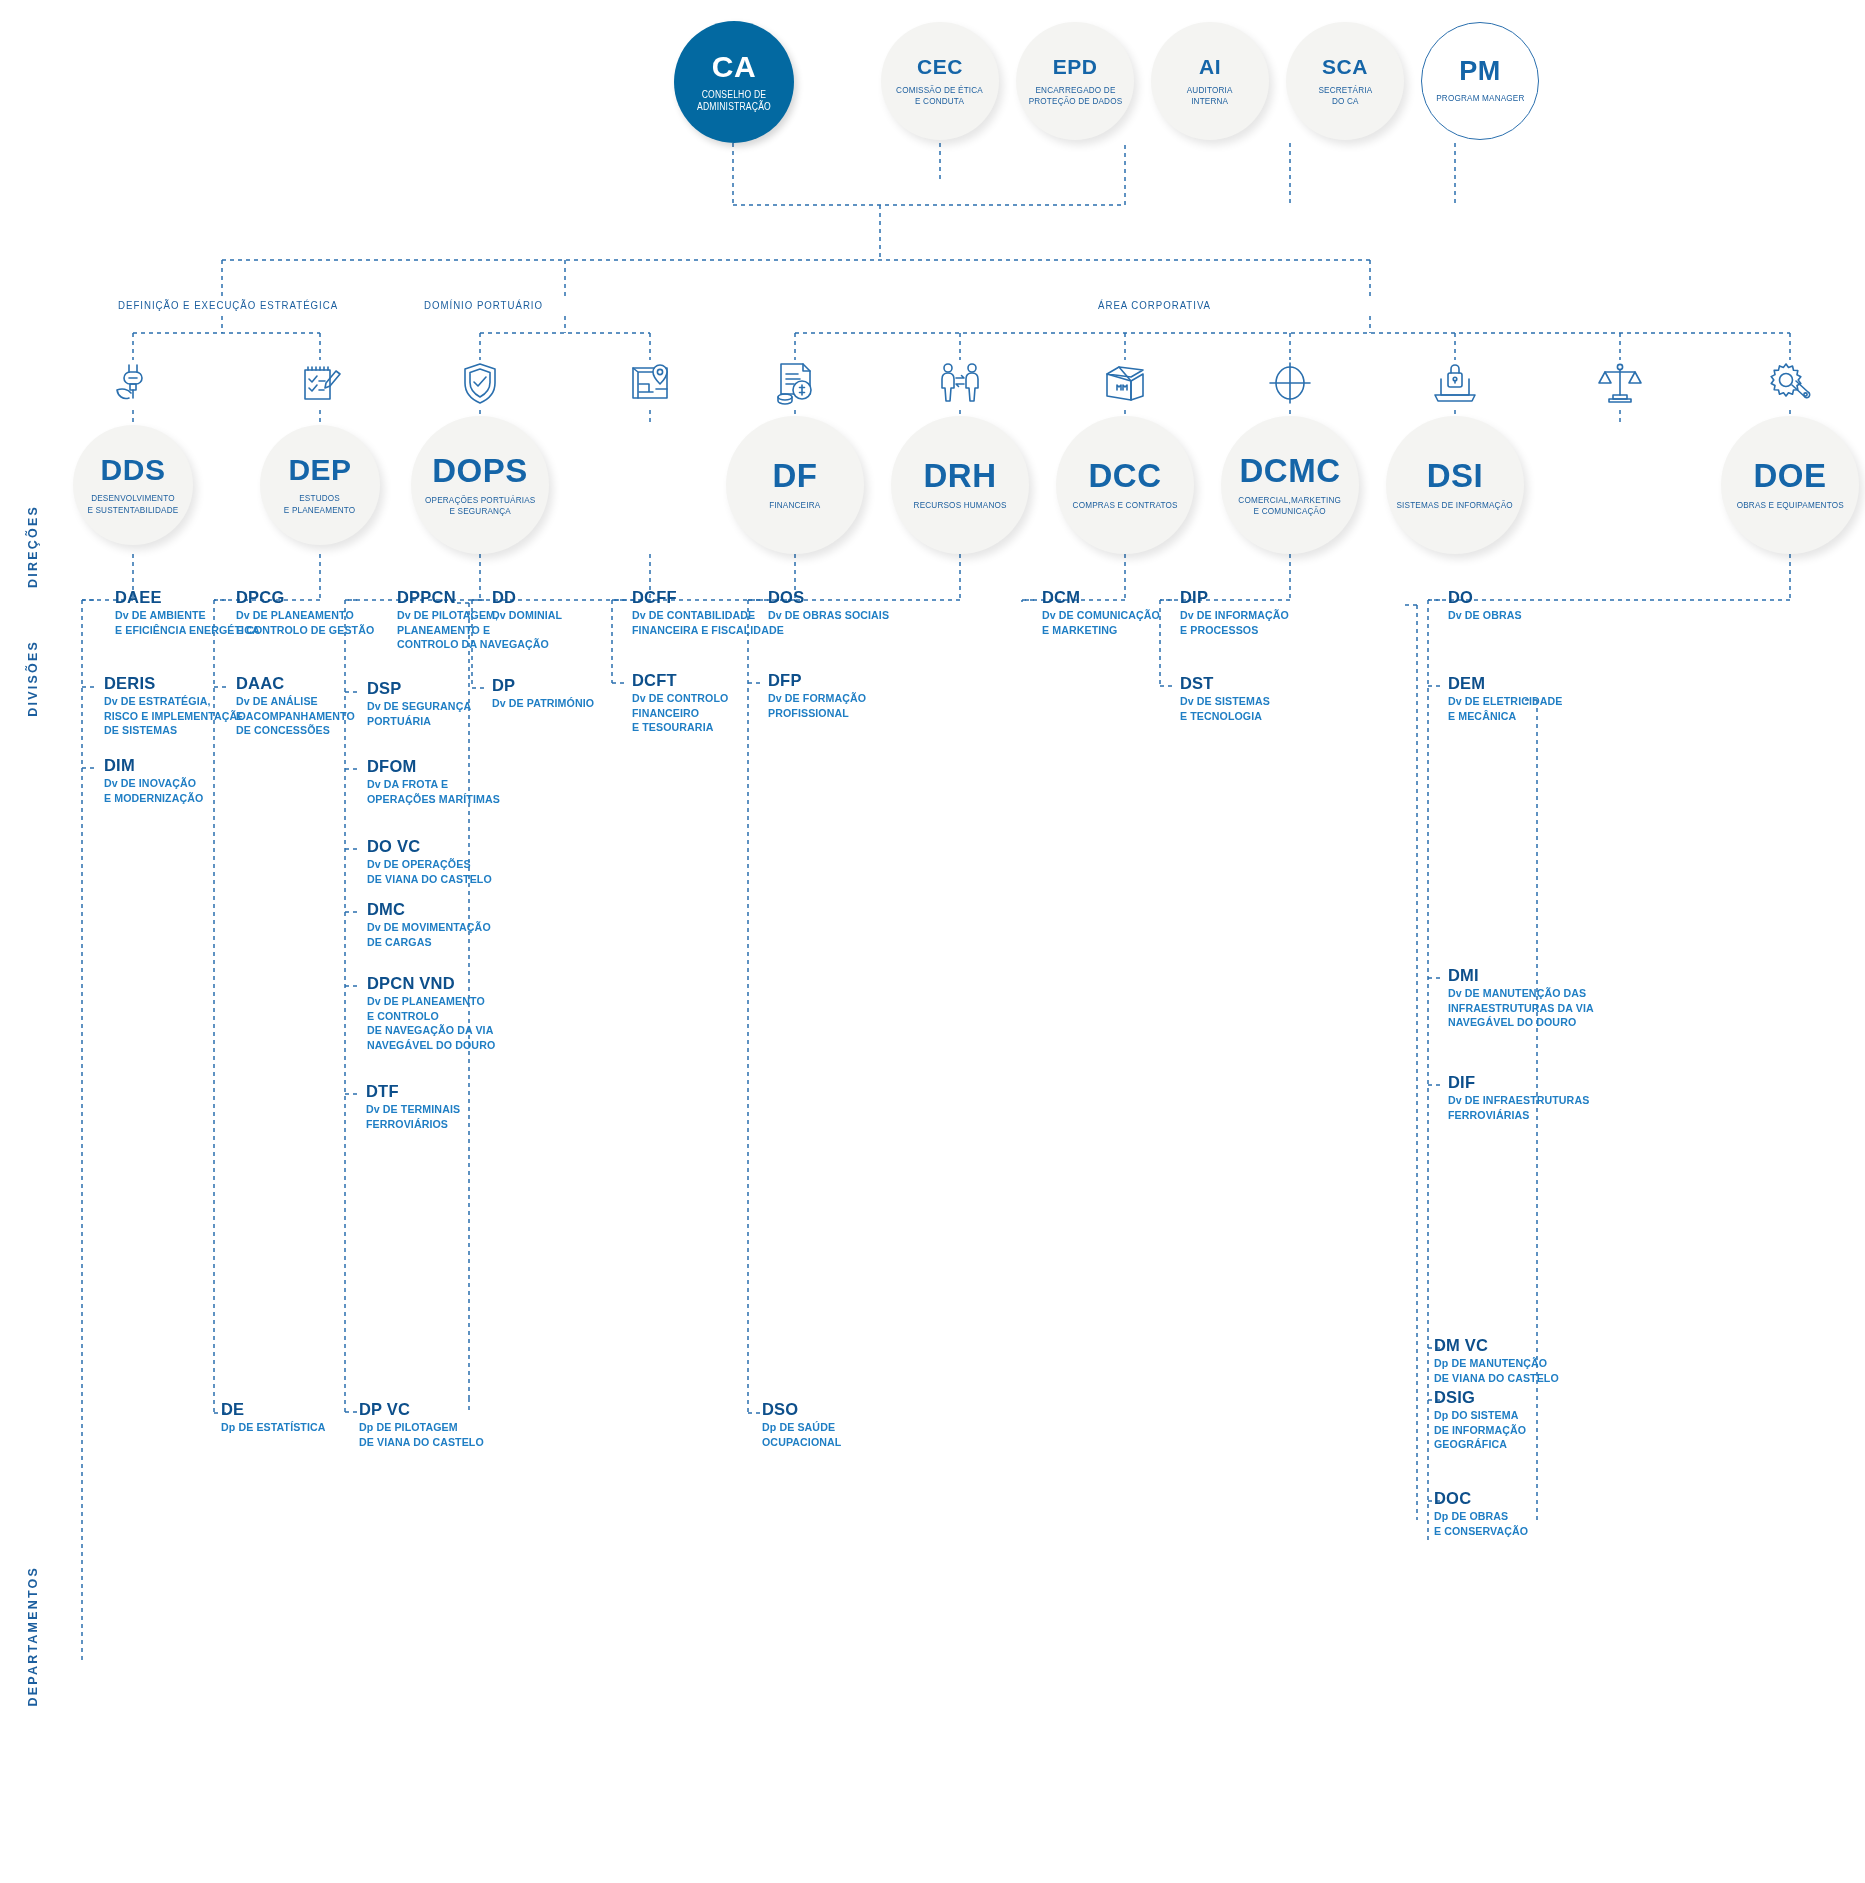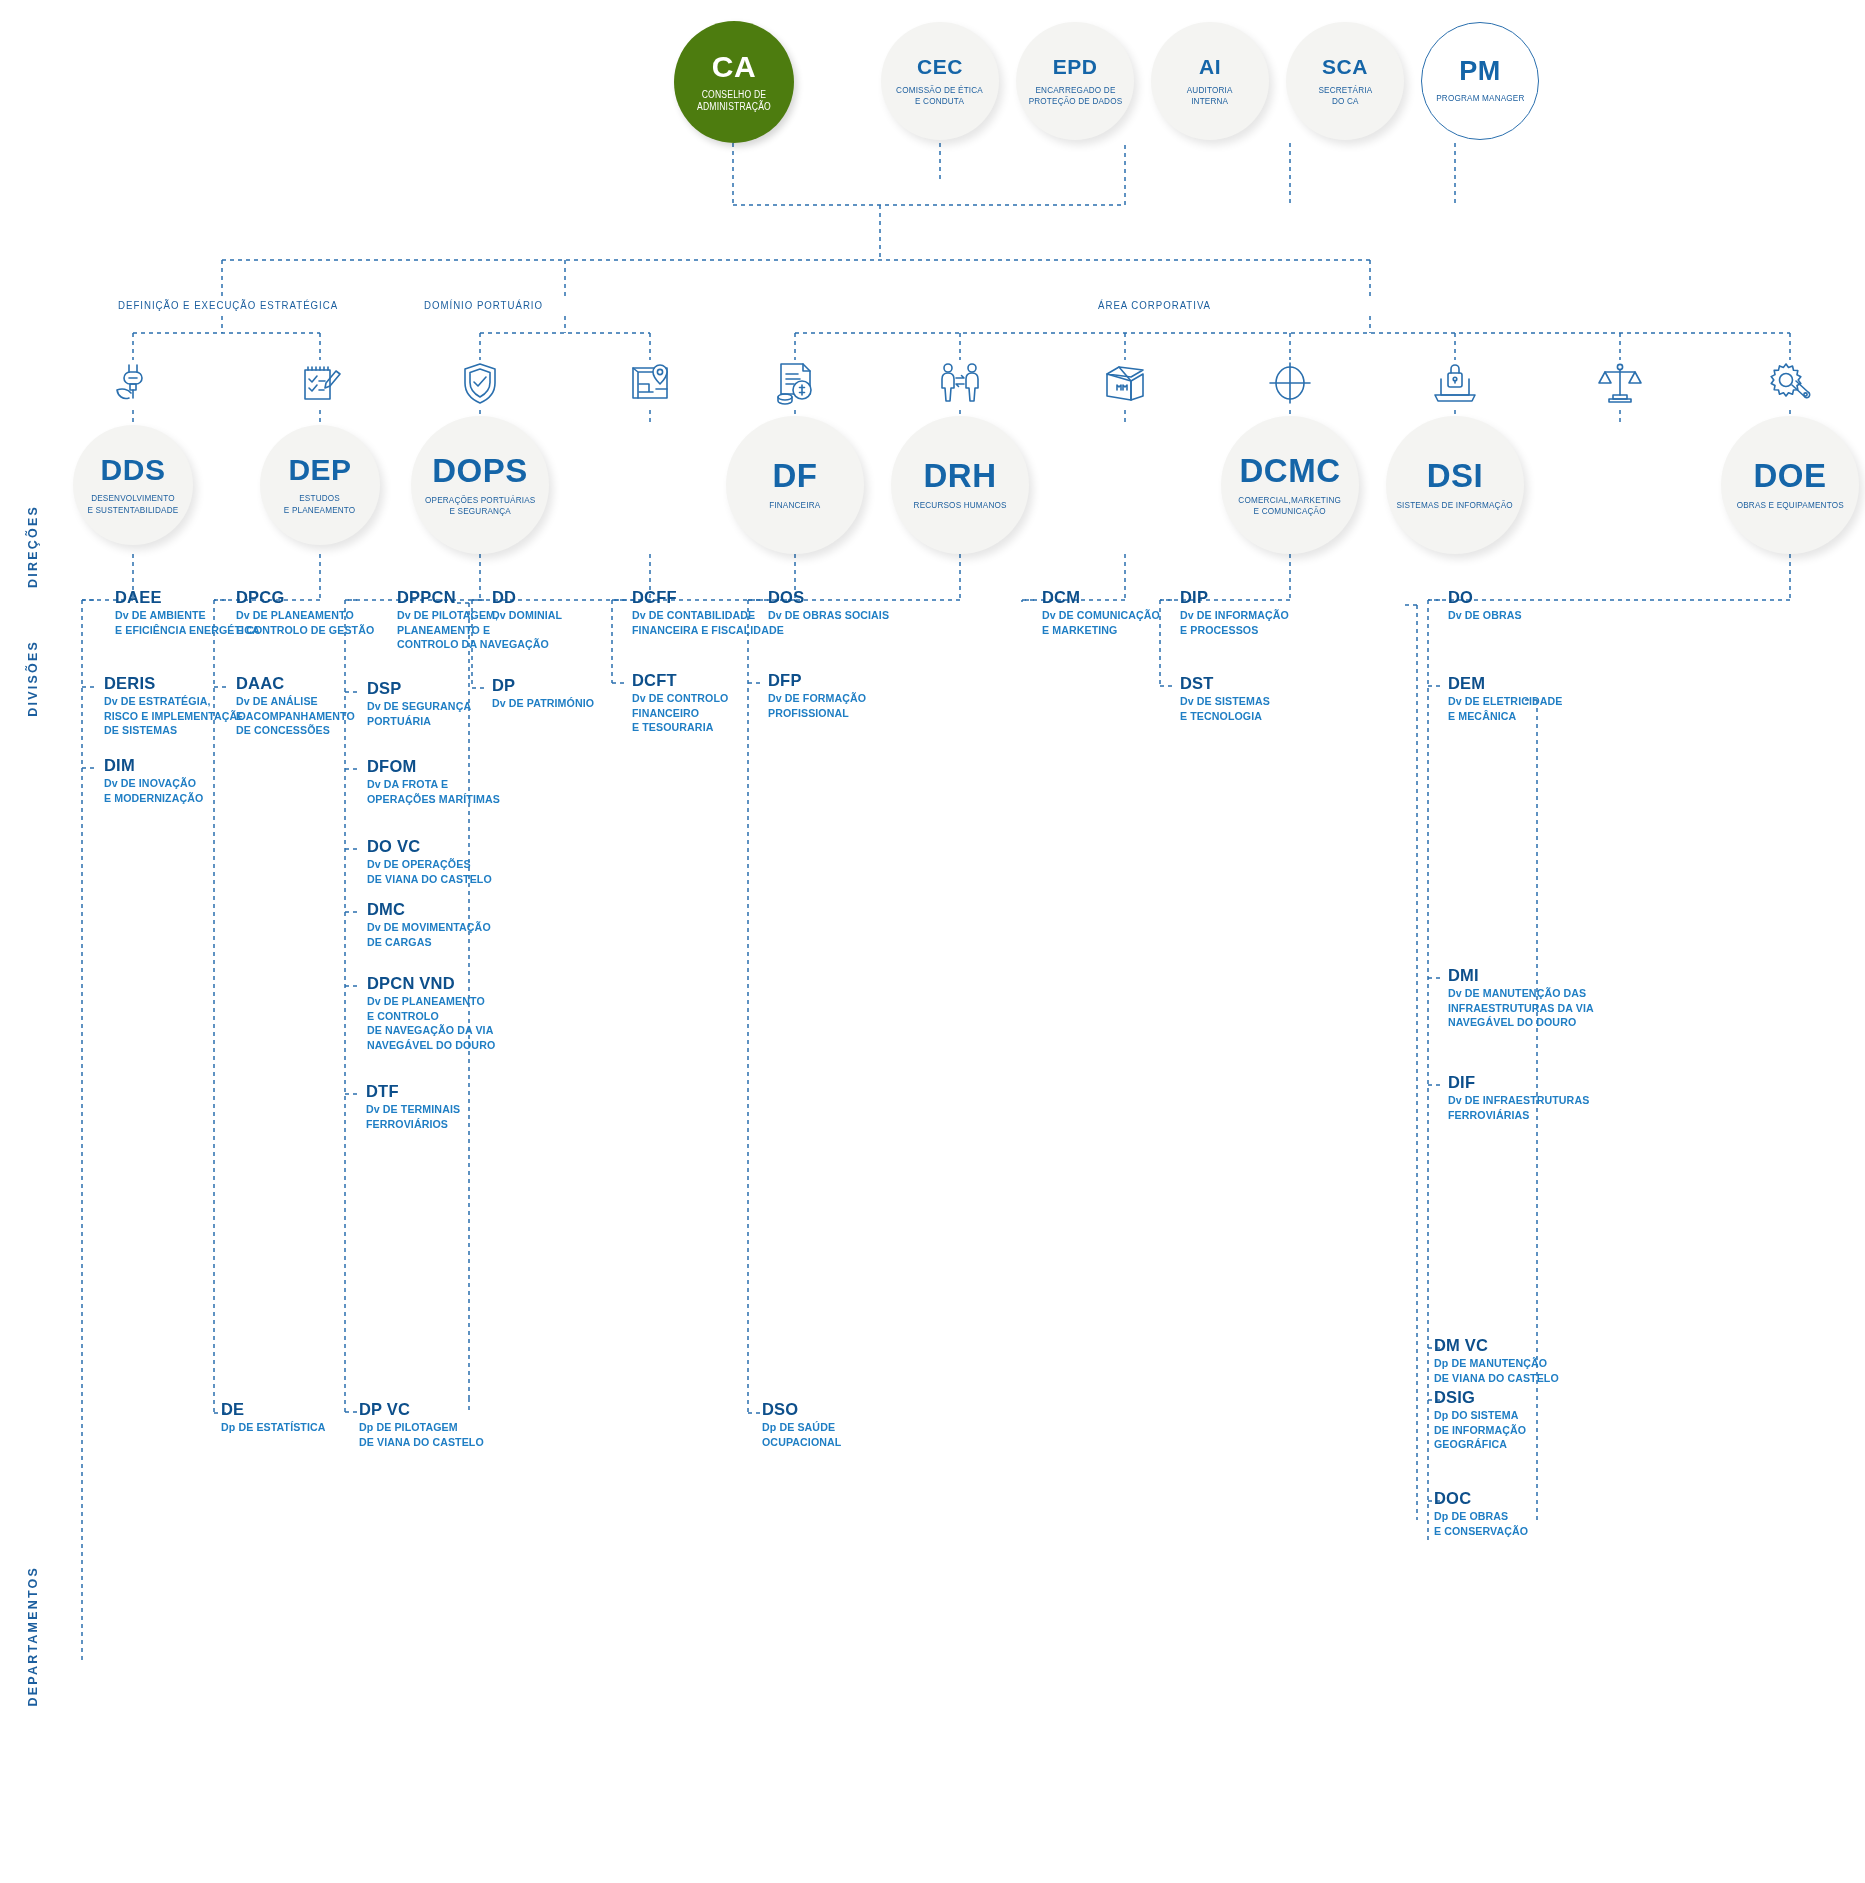--- a/index.html
+++ b/index.html
@@ -35,21 +35,21 @@
     color:#1b5e9e;
     font-weight:400;
     text-transform:uppercase;
     transform:scaleX(0.86);
     transform-origin:center;
     white-space:nowrap;
   }
 
   
   .top-node { width:118px; height:118px; top:22px; }
-  .top-node.filled { background:#4d7c0f; box-shadow:3px 4px 7px rgba(0,0,0,.16); }
+  .top-node.filled { background:#0369a1; box-shadow:3px 4px 7px rgba(0,0,0,.16); }
   .top-node.filled .code { color:#ffffff; font-size:30px; }
   .top-node.filled .desc { color:#ffffff; font-size:10px; margin-top:7px; }
   .top-node.plain { background:#f4f4f2; box-shadow:4px 5px 8px rgba(0,0,0,.10); }
   .top-node.plain .code { font-size:21px; }
   .top-node.plain .desc { font-size:9.5px; margin-top:7px; }
   .top-node.outline { background:transparent; border:1.4px solid #2a6fae; }
   .top-node.outline .code { font-size:27px; }
   .top-node.outline .desc { font-size:9.5px; margin-top:7px; }
 
   
@@ -414,20 +414,24 @@
     </div>
   </div>
   <div class="node dir-node wide" style="left:726px;">
     <div class="code">DF</div>
     <div class="desc">FINANCEIRA</div>
   </div>
   <div class="node dir-node wide" style="left:891px;">
     <div class="code">DRH</div>
     <div class="desc">RECURSOS HUMANOS</div>
   </div>
+  <div class="node dir-node wide" style="left:1056px;">
+    <div class="code">DCC</div>
+    <div class="desc">COMPRAS E CONTRATOS</div>
+  </div>
   <div class="node dir-node wide" style="left:1221px;">
     <div class="code">DCMC</div>
     <div class="desc">
       <span>COMERCIAL,MARKETING</span><br><span>E COMUNICAÇÃO</span>
     </div>
   </div>
   <div class="node dir-node wide" style="left:1386px;">
     <div class="code">DSI</div>
     <div class="desc">SISTEMAS DE INFORMAÇÃO</div>
   </div>

